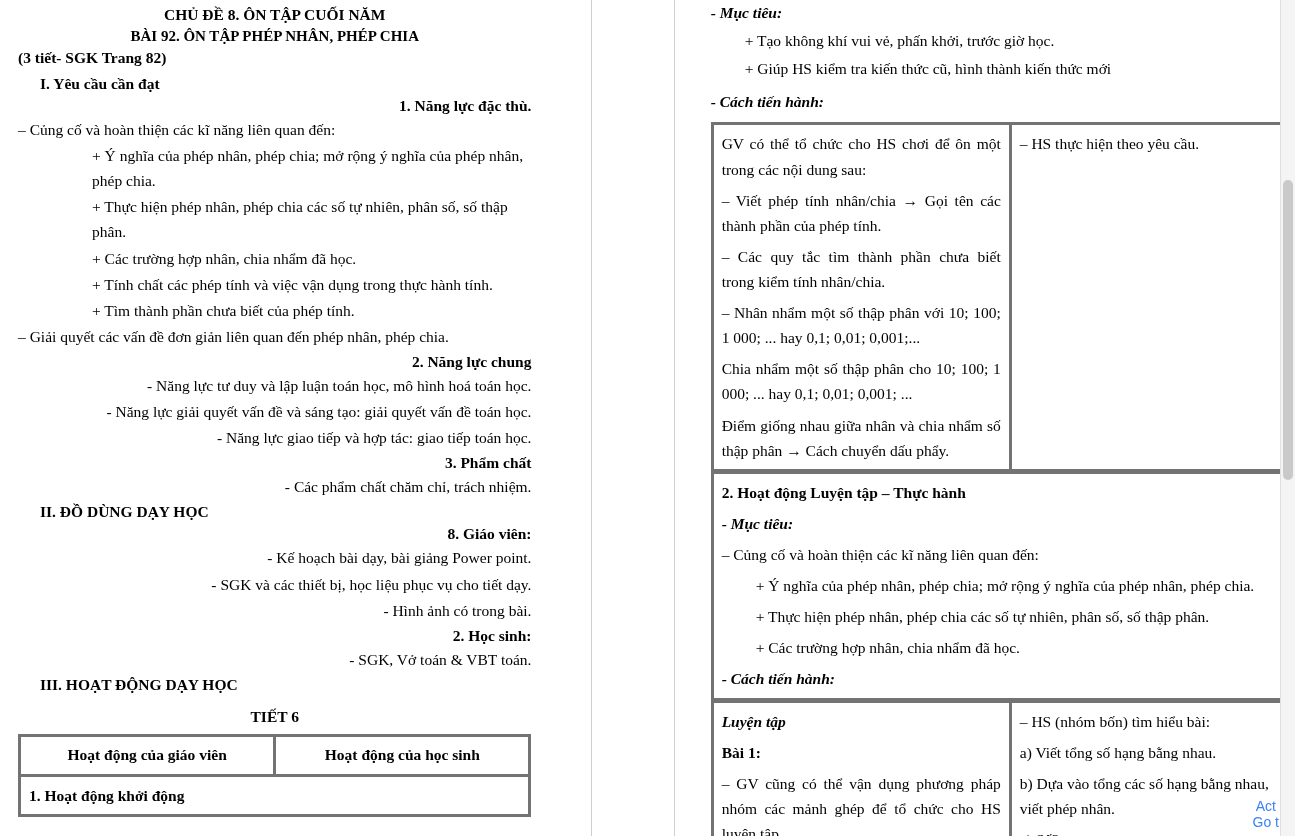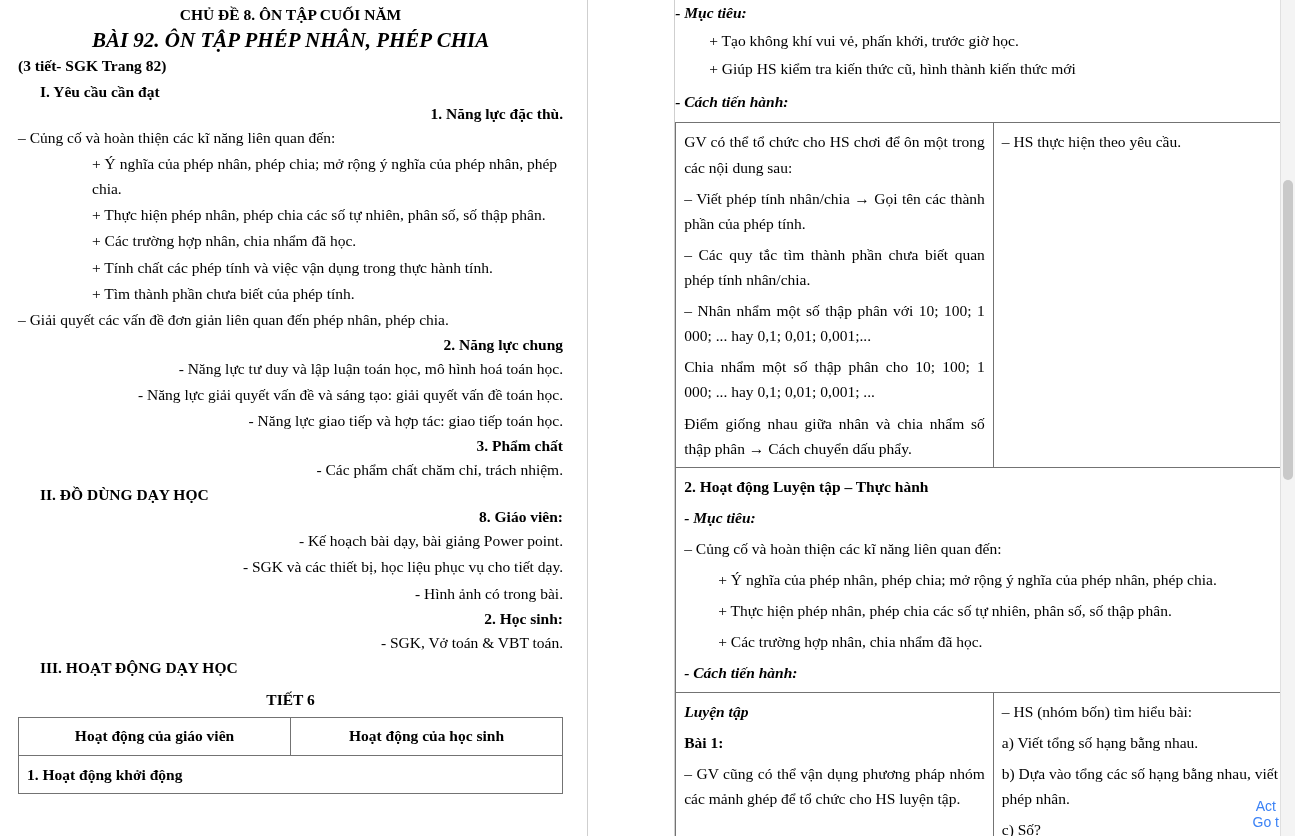--- a/index.html
+++ b/index.html
@@ -13,20 +13,21 @@
     font-family: "Liberation Serif", serif;
     color: #000000;
     overflow: hidden;
     position: relative;
   }
   .page-wrap {
     display: flex;
     width: 1295px;
     height: 836px;
     position: relative;
+    gap: 36px;
   }
   .col {
     position: relative;
     overflow: hidden;
   }
   .col-left {
     width: 630px;
     padding: 0 24px 0 18px;
     box-sizing: border-box;
   }
@@ -71,24 +72,23 @@
     margin: 0 0 1px 0;
   }
   .title1 {
     font-weight: bold;
     font-size: 15.5px;
     text-align: center;
     margin: 6px 0 2px 0;
   }
   .title2 {
     font-weight: bold;
-    font-size: 21px;
+    font-size: 15px;
     text-align: center;
     margin: 4px 0 2px 0;
-    font-style: italic;
   }
   .title3 {
     font-weight: bold;
     font-size: 15.5px;
     text-align: left;
     margin: 4px 0 8px 0;
   }
   .h-sec {
     font-weight: bold;
     font-size: 15.5px;
@@ -105,21 +105,21 @@
     margin: 14px 0 8px 0;
   }
 
   
   table.doc {
     border-collapse: collapse;
     width: 100%;
     table-layout: fixed;
   }
   table.doc td {
-    border: 1px solid #737373;
+    border: 3px solid #737373;
     padding: 6px 8px;
     vertical-align: top;
     font-size: 15.5px;
     line-height: 1.6;
   }
   td.hdr {
     text-align: center;
     font-weight: bold;
   }
   .cellline {
@@ -225,21 +225,21 @@
     <table class="doc">
       <colgroup>
           <col style="width:52%">
           <col style="width:48%">
         </colgroup>
       <tbody>
         <tr>
           <td>
             <div class="cellline just">GV có thể tổ chức cho HS chơi để ôn một trong các nội dung sau:</div>
             <div class="cellline just">– Viết phép tính nhân/chia → Gọi tên các thành phần của phép tính.</div>
-            <div class="cellline just">– Các quy tắc tìm thành phần chưa biết quan phép tính nhân/chia.</div>
+            <div class="cellline just">– Các quy tắc tìm thành phần chưa biết trong kiểm tính nhân/chia.</div>
             <div class="cellline just">– Nhân nhẩm một số thập phân với 10; 100; 1 000; ... hay 0,1; 0,01; 0,001;...</div>
             <div class="cellline just">   Chia nhẩm một số thập phân cho 10; 100; 1 000; ... hay 0,1; 0,01; 0,001; ...</div>
             <div class="cellline just">Điểm giống nhau giữa nhân và chia nhẩm số thập phân → Cách chuyển dấu phẩy.</div>
           </td>
           <td>
             <div class="cellline">– HS thực hiện theo yêu cầu.</div>
           </td>
         </tr>
       </tbody>
     </table>

